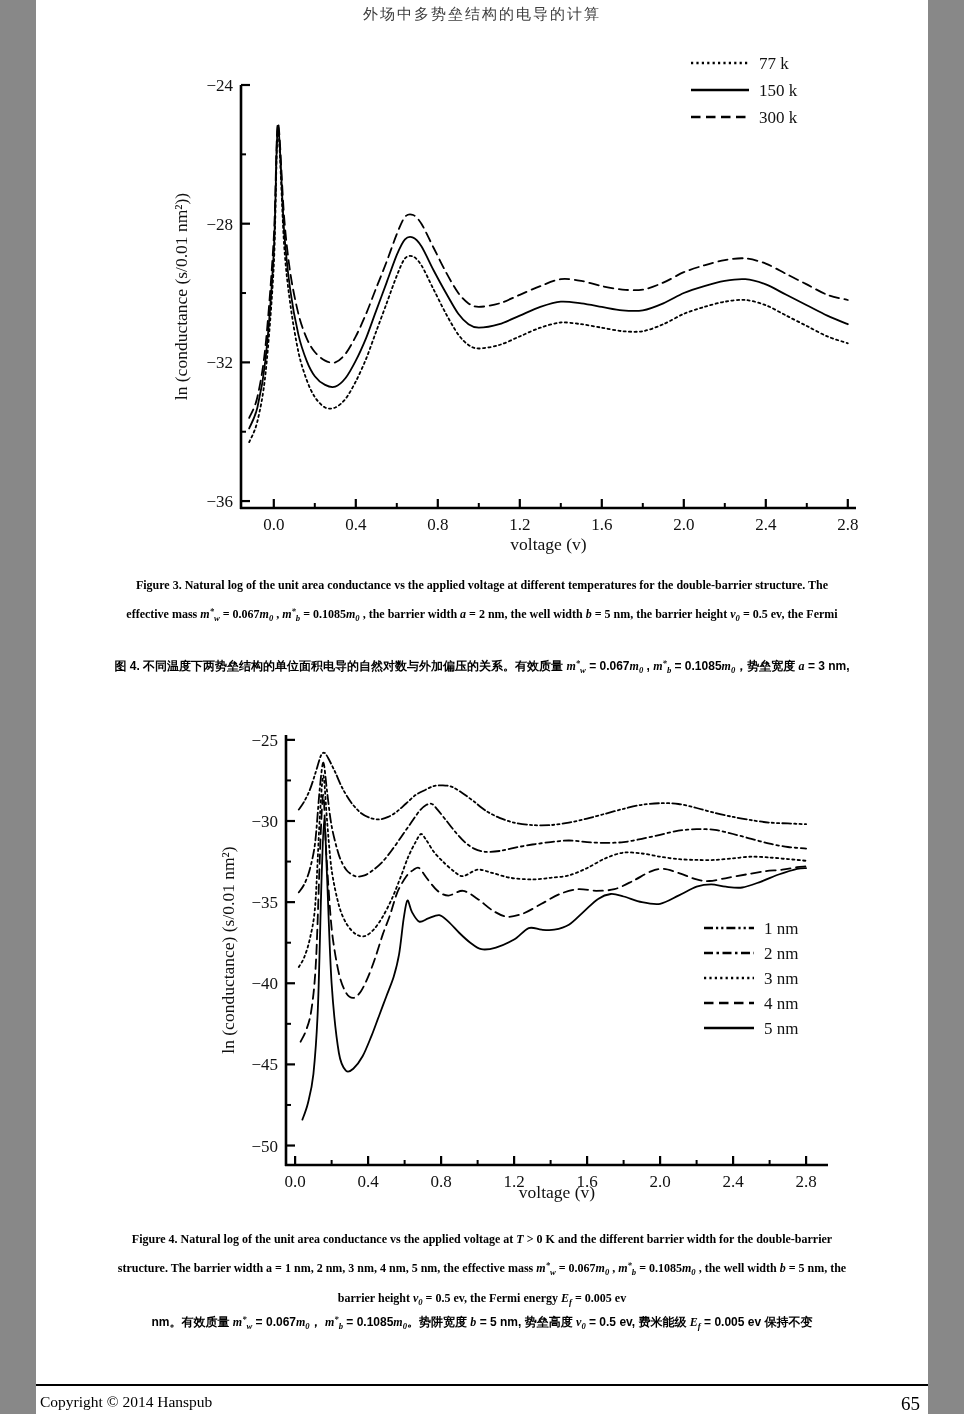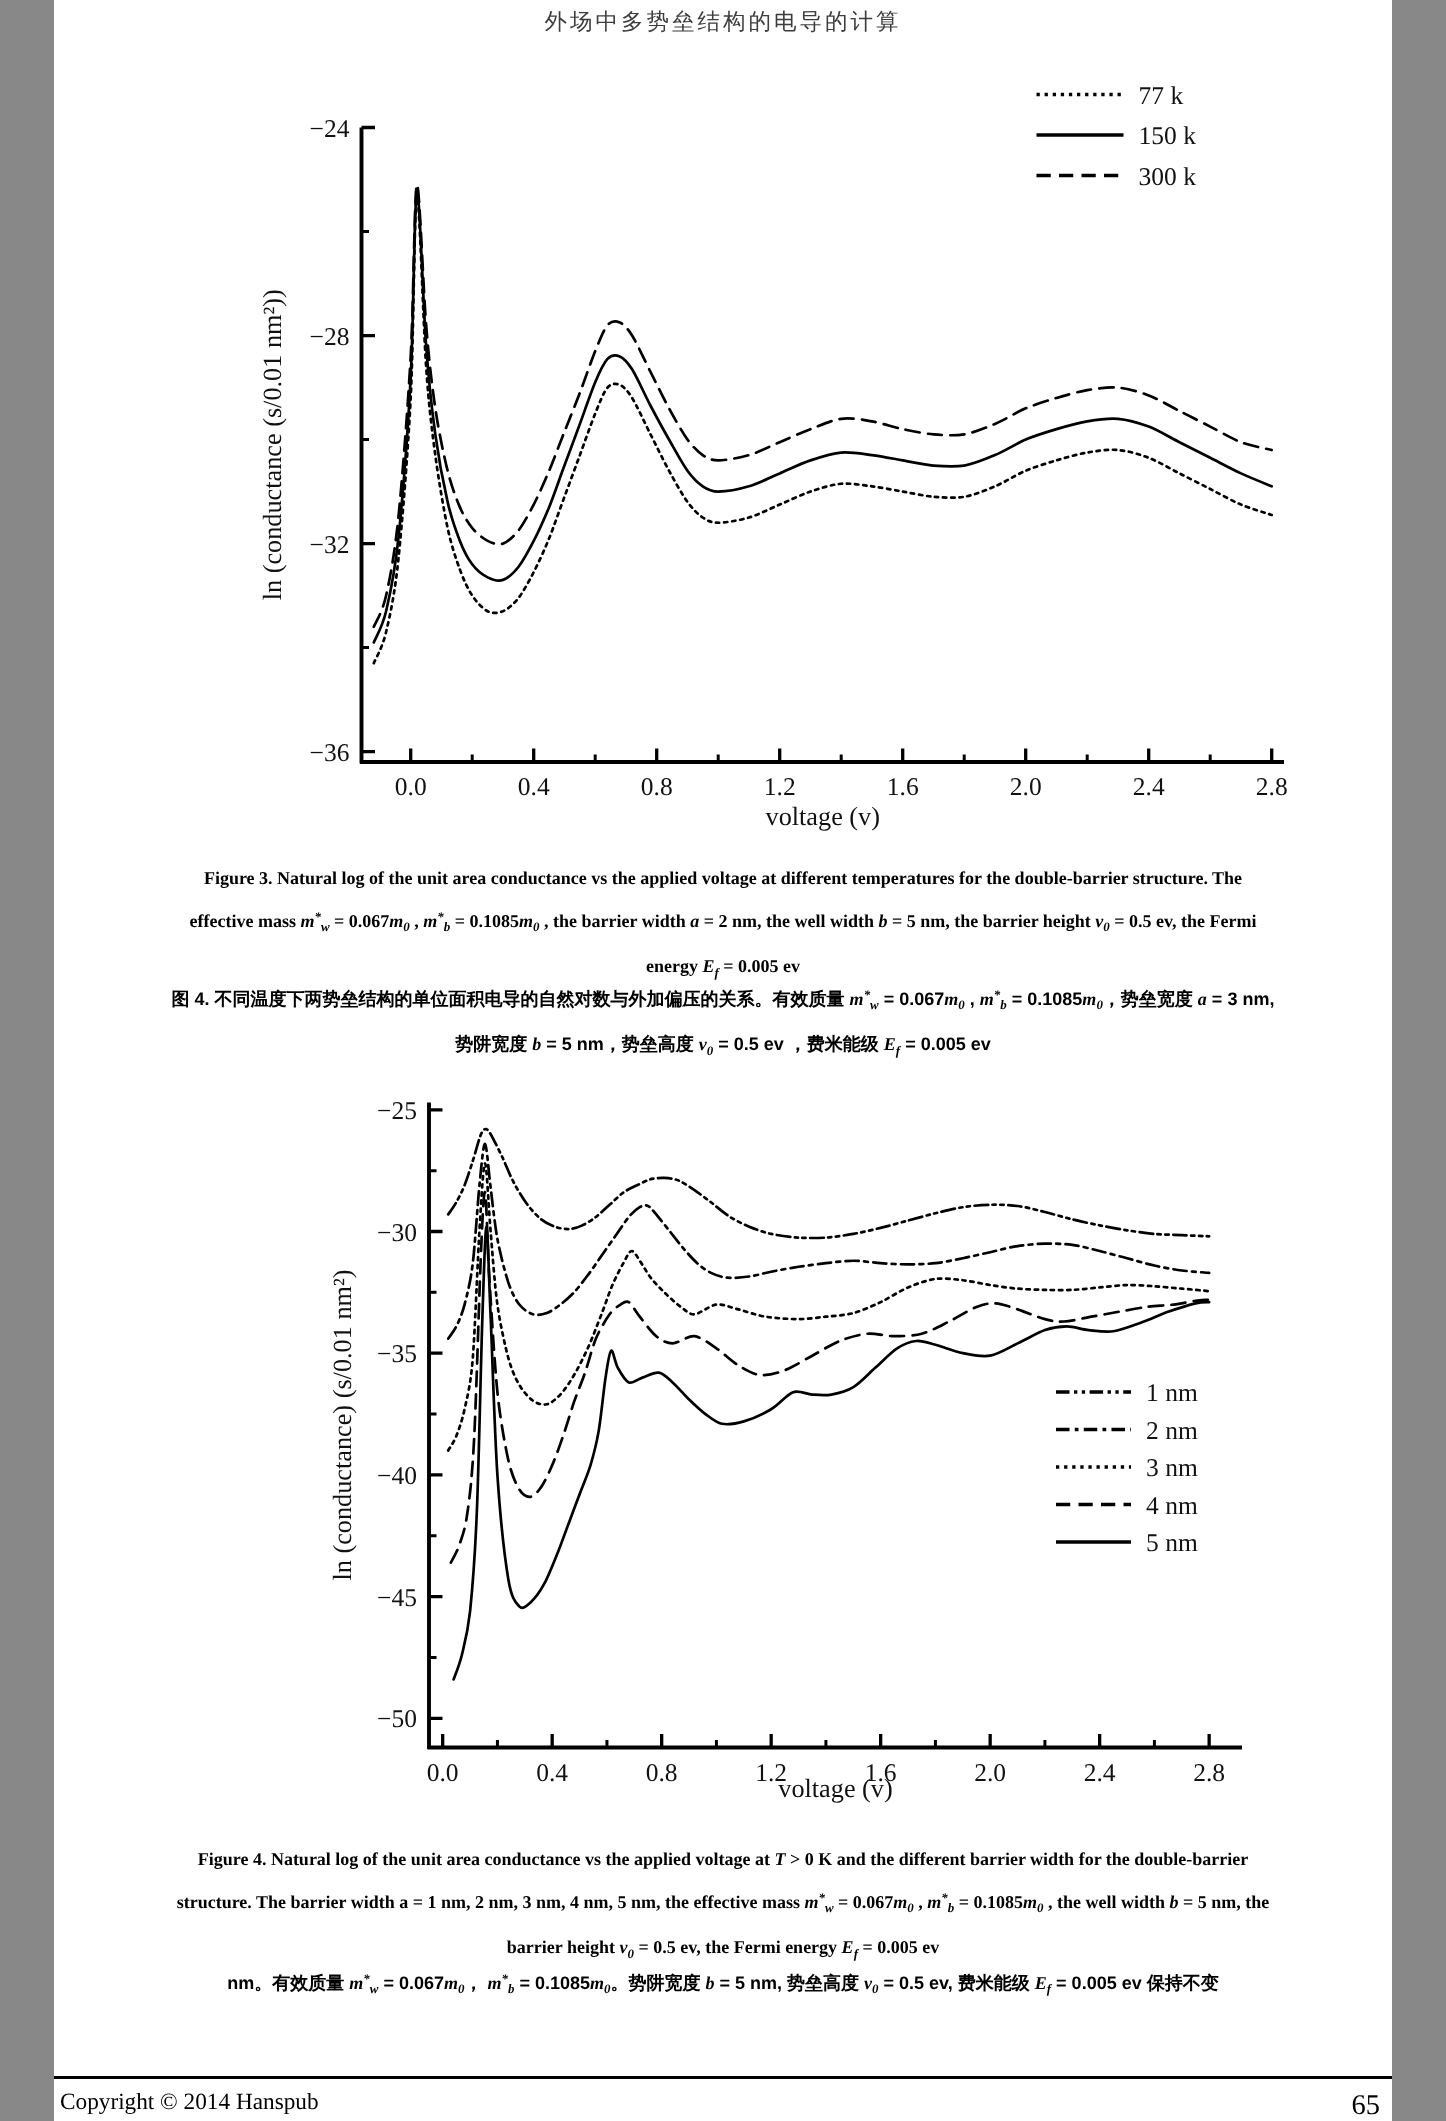--- a/index.html
+++ b/index.html
@@ -76,25 +76,23 @@
       <text x="588" y="19" class="legend-label">77 k</text>
       <line x1="520" y1="40" x2="578" y2="40" stroke="#000" stroke-width="2.3"></line>
       <text x="588" y="46" class="legend-label">150 k</text>
       <line x1="520" y1="67" x2="578" y2="67" stroke="#000" stroke-width="2.3" stroke-dasharray="9.5 5.5"></line>
       <text x="588" y="73" class="legend-label">300 k</text>
     </svg>
 
   <div class="caption cap-en" style="top:572px;">
     <div class="cap-line"><span>Figure 3. Natural log of the unit area conductance vs the applied voltage at different temperatures for the double-barrier structure. The</span></div>
     <div class="cap-line"><span>effective mass </span><span class="it">m</span><sup>*</sup><sub>w</sub><span> = 0.067</span><span class="it">m</span><sub>0</sub><span> , </span><span class="it">m</span><sup>*</sup><sub>b</sub><span> = 0.1085</span><span class="it">m</span><sub>0</sub><span> , the barrier width </span><span class="it">a</span><span> = 2 nm, the well width </span><span class="it">b</span><span> = 5 nm, the barrier height  </span><span class="it">v</span><sub>0</sub><span> = 0.5 ev, the Fermi</span></div>
-    <div class="cap-line"><span>energy  </span><span class="it">E</span><sub>f</sub><span> = 0.005 ev</span></div>
   </div>
   <div class="caption cap-zh" style="top:650px;">
     <div class="cap-line"><span>图 4. 不同温度下两势垒结构的单位面积电导的自然对数与外加偏压的关系。有效质量 </span><span class="it">m</span><sup>*</sup><sub>w</sub><span> = 0.067</span><span class="it">m</span><sub>0</sub><span> , </span><span class="it">m</span><sup>*</sup><sub>b</sub><span> = 0.1085</span><span class="it">m</span><sub>0</sub><span>，势垒宽度 </span><span class="it">a</span><span> = 3 nm,</span></div>
-    <div class="cap-line"><span>势阱宽度 </span><span class="it">b</span><span> = 5 nm，势垒高度 </span><span class="it">v</span><sub>0</sub><span> = 0.5 ev ，费米能级 </span><span class="it">E</span><sub>f</sub><span> = 0.005 ev</span></div>
   </div>
 
   <svg class="chart" style="left:165px;top:710px;" width="700" height="510" viewBox="0 0 700 510">
       <line x1="85" y1="25" x2="85" y2="456" stroke="#000" stroke-width="2.6"></line>
       <line x1="84" y1="455" x2="627" y2="455" stroke="#000" stroke-width="2.6"></line>
       <line x1="94.12457912457913" y1="455" x2="94.12457912457913" y2="446" stroke="#000" stroke-width="2.2"></line>
       <text x="94.12457912457913" y="477" text-anchor="middle" class="tick">0.0</text>
       <line x1="167.12121212121212" y1="455" x2="167.12121212121212" y2="446" stroke="#000" stroke-width="2.2"></line>
       <text x="167.12121212121212" y="477" text-anchor="middle" class="tick">0.4</text>
       <line x1="240.11784511784512" y1="455" x2="240.11784511784512" y2="446" stroke="#000" stroke-width="2.2"></line>

